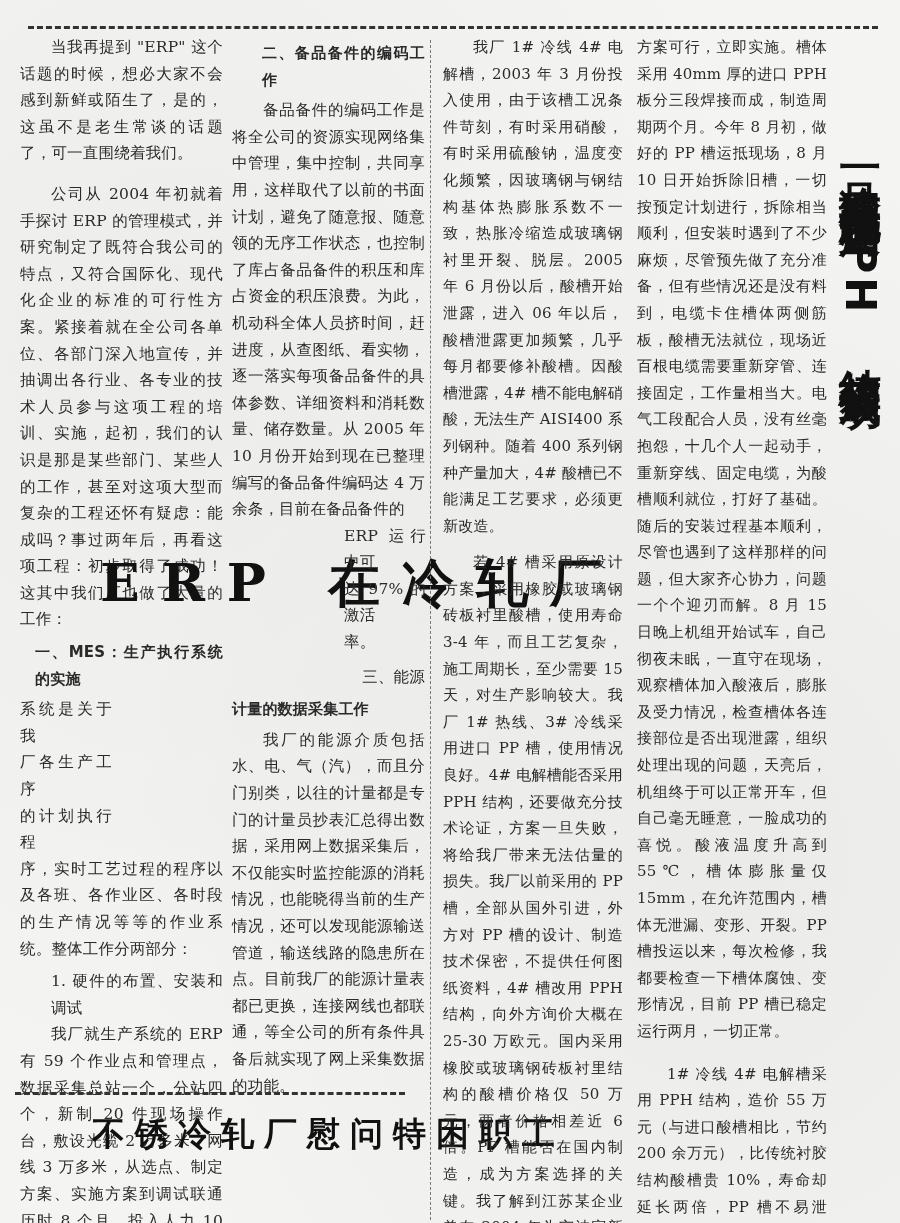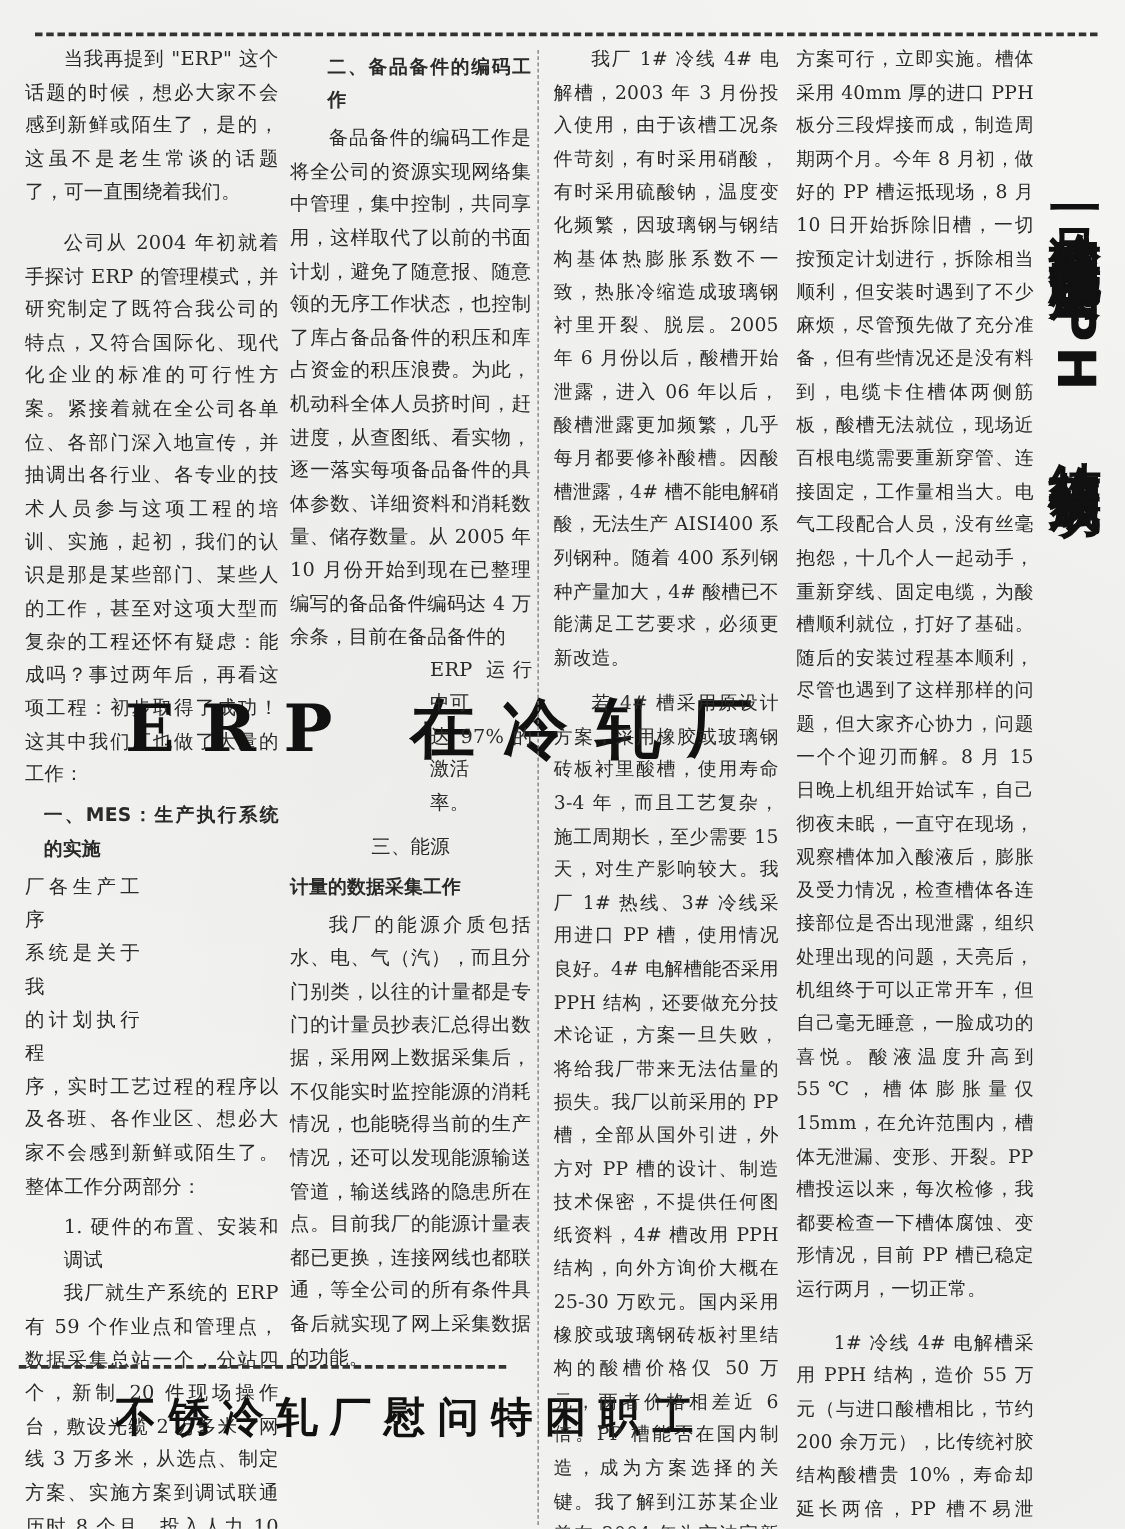--- a/index.html
+++ b/index.html
@@ -62,41 +62,41 @@
 
 <div class="paper"></div>
 
 <div class="rule" style="left:28px; top:26px; width:850px;"></div>
 
 <div class="col" style="left:20px; top:34px; width:203px;">
   <p>当我再提到 "ERP" 这个话题的时候，想必大家不会感到新鲜或陌生了，是的，这虽不是老生常谈的话题了，可一直围绕着我们。</p>
   <p style="margin-top:14px;">公司从 2004 年初就着手探讨 ERP 的管理模式，并研究制定了既符合我公司的特点，又符合国际化、现代化企业的标准的可行性方案。紧接着就在全公司各单位、各部门深入地宣传，并抽调出各行业、各专业的技术人员参与这项工程的培训、实施，起初，我们的认识是那是某些部门、某些人的工作，甚至对这项大型而复杂的工程还怀有疑虑：能成吗？事过两年后，再看这项工程：初步取得了成功！这其中我们厂也做了大量的工作：</p>
   <h3 style="padding-left:1em;">一、MES：生产执行系统的实施</h3>
   <div style="width:92px;">
+    <p class="noindent">系统是关于我</p>
     <p class="noindent">厂各生产工序</p>
-    <p class="noindent">系统是关于我</p>
     <p class="noindent">的计划执行程</p>
   </div>
-  <p class="noindent">序，实时工艺过程的程序以及各班、各作业区、想必大家不会感到新鲜或陌生了。整体工作分两部分：</p>
+  <p class="noindent">序，实时工艺过程的程序以及各班、各作业区、各时段的生产情况等等的作业系统。整体工作分两部分：</p>
   <h4 style="margin-top:6px;">1. 硬件的布置、安装和调试</h4>
   <p>我厂就生产系统的 ERP 有 59 个作业点和管理点，数据采集总站一个，分站四个，新制 20 件现场操作台，敷设光缆 2 万多米，网线 3 万多米，从选点、制定方案、实施方案到调试联通历时 8 个月，投入人力 10 个，比计划的 10 个月提前了 2 个月，为软件的运行铺平了道路。</p>
 
 </div>
 
 <div class="main-title">ERP 在冷轧厂</div>
 
 <div class="col" style="left:232px; top:34px; width:193px;">
   <h3>二、备品备件的编码工作</h3>
   <p>备品备件的编码工作是将全公司的资源实现网络集中管理，集中控制，共同享用，这样取代了以前的书面计划，避免了随意报、随意领的无序工作状态，也控制了库占备品备件的积压和库占资金的积压浪费。为此，机动科全体人员挤时间，赶进度，从查图纸、看实物，逐一落实每项备品备件的具体参数、详细资料和消耗数量、储存数量。从 2005 年 10 月份开始到现在已整理编写的备品备件编码达 4 万余条，目前在备品备件的</p>
   <div style="margin-left:112px; width:82px;">
     <p class="noindent">ERP 运行中可</p>
     <p class="noindent">达 97% 的激活</p>
     <p class="noindent">率。</p>
   </div>
-  <div style="text-align:center; margin-top:8px;">三、能源</div>
+  <div style="text-align:right; margin-top:8px;">三、能源</div>
   <h3 style="padding-left:0;">计量的数据采集工作</h3>
   <p>我厂的能源介质包括水、电、气（汽），而且分门别类，以往的计量都是专门的计量员抄表汇总得出数据，采用网上数据采集后，不仅能实时监控能源的消耗情况，也能晓得当前的生产情况，还可以发现能源输送管道，输送线路的隐患所在点。目前我厂的能源计量表都已更换，连接网线也都联通，等全公司的所有条件具备后就实现了网上采集数据的功能。</p>
 
 </div>
 
 <div class="vdivider" style="left:430px; top:40px; height:1180px;"></div>
 
 <div class="rule" style="left:15px; top:1092px; width:390px;"></div>
 <div class="bottom-title">不锈冷轧厂慰问特困职工</div>
 

